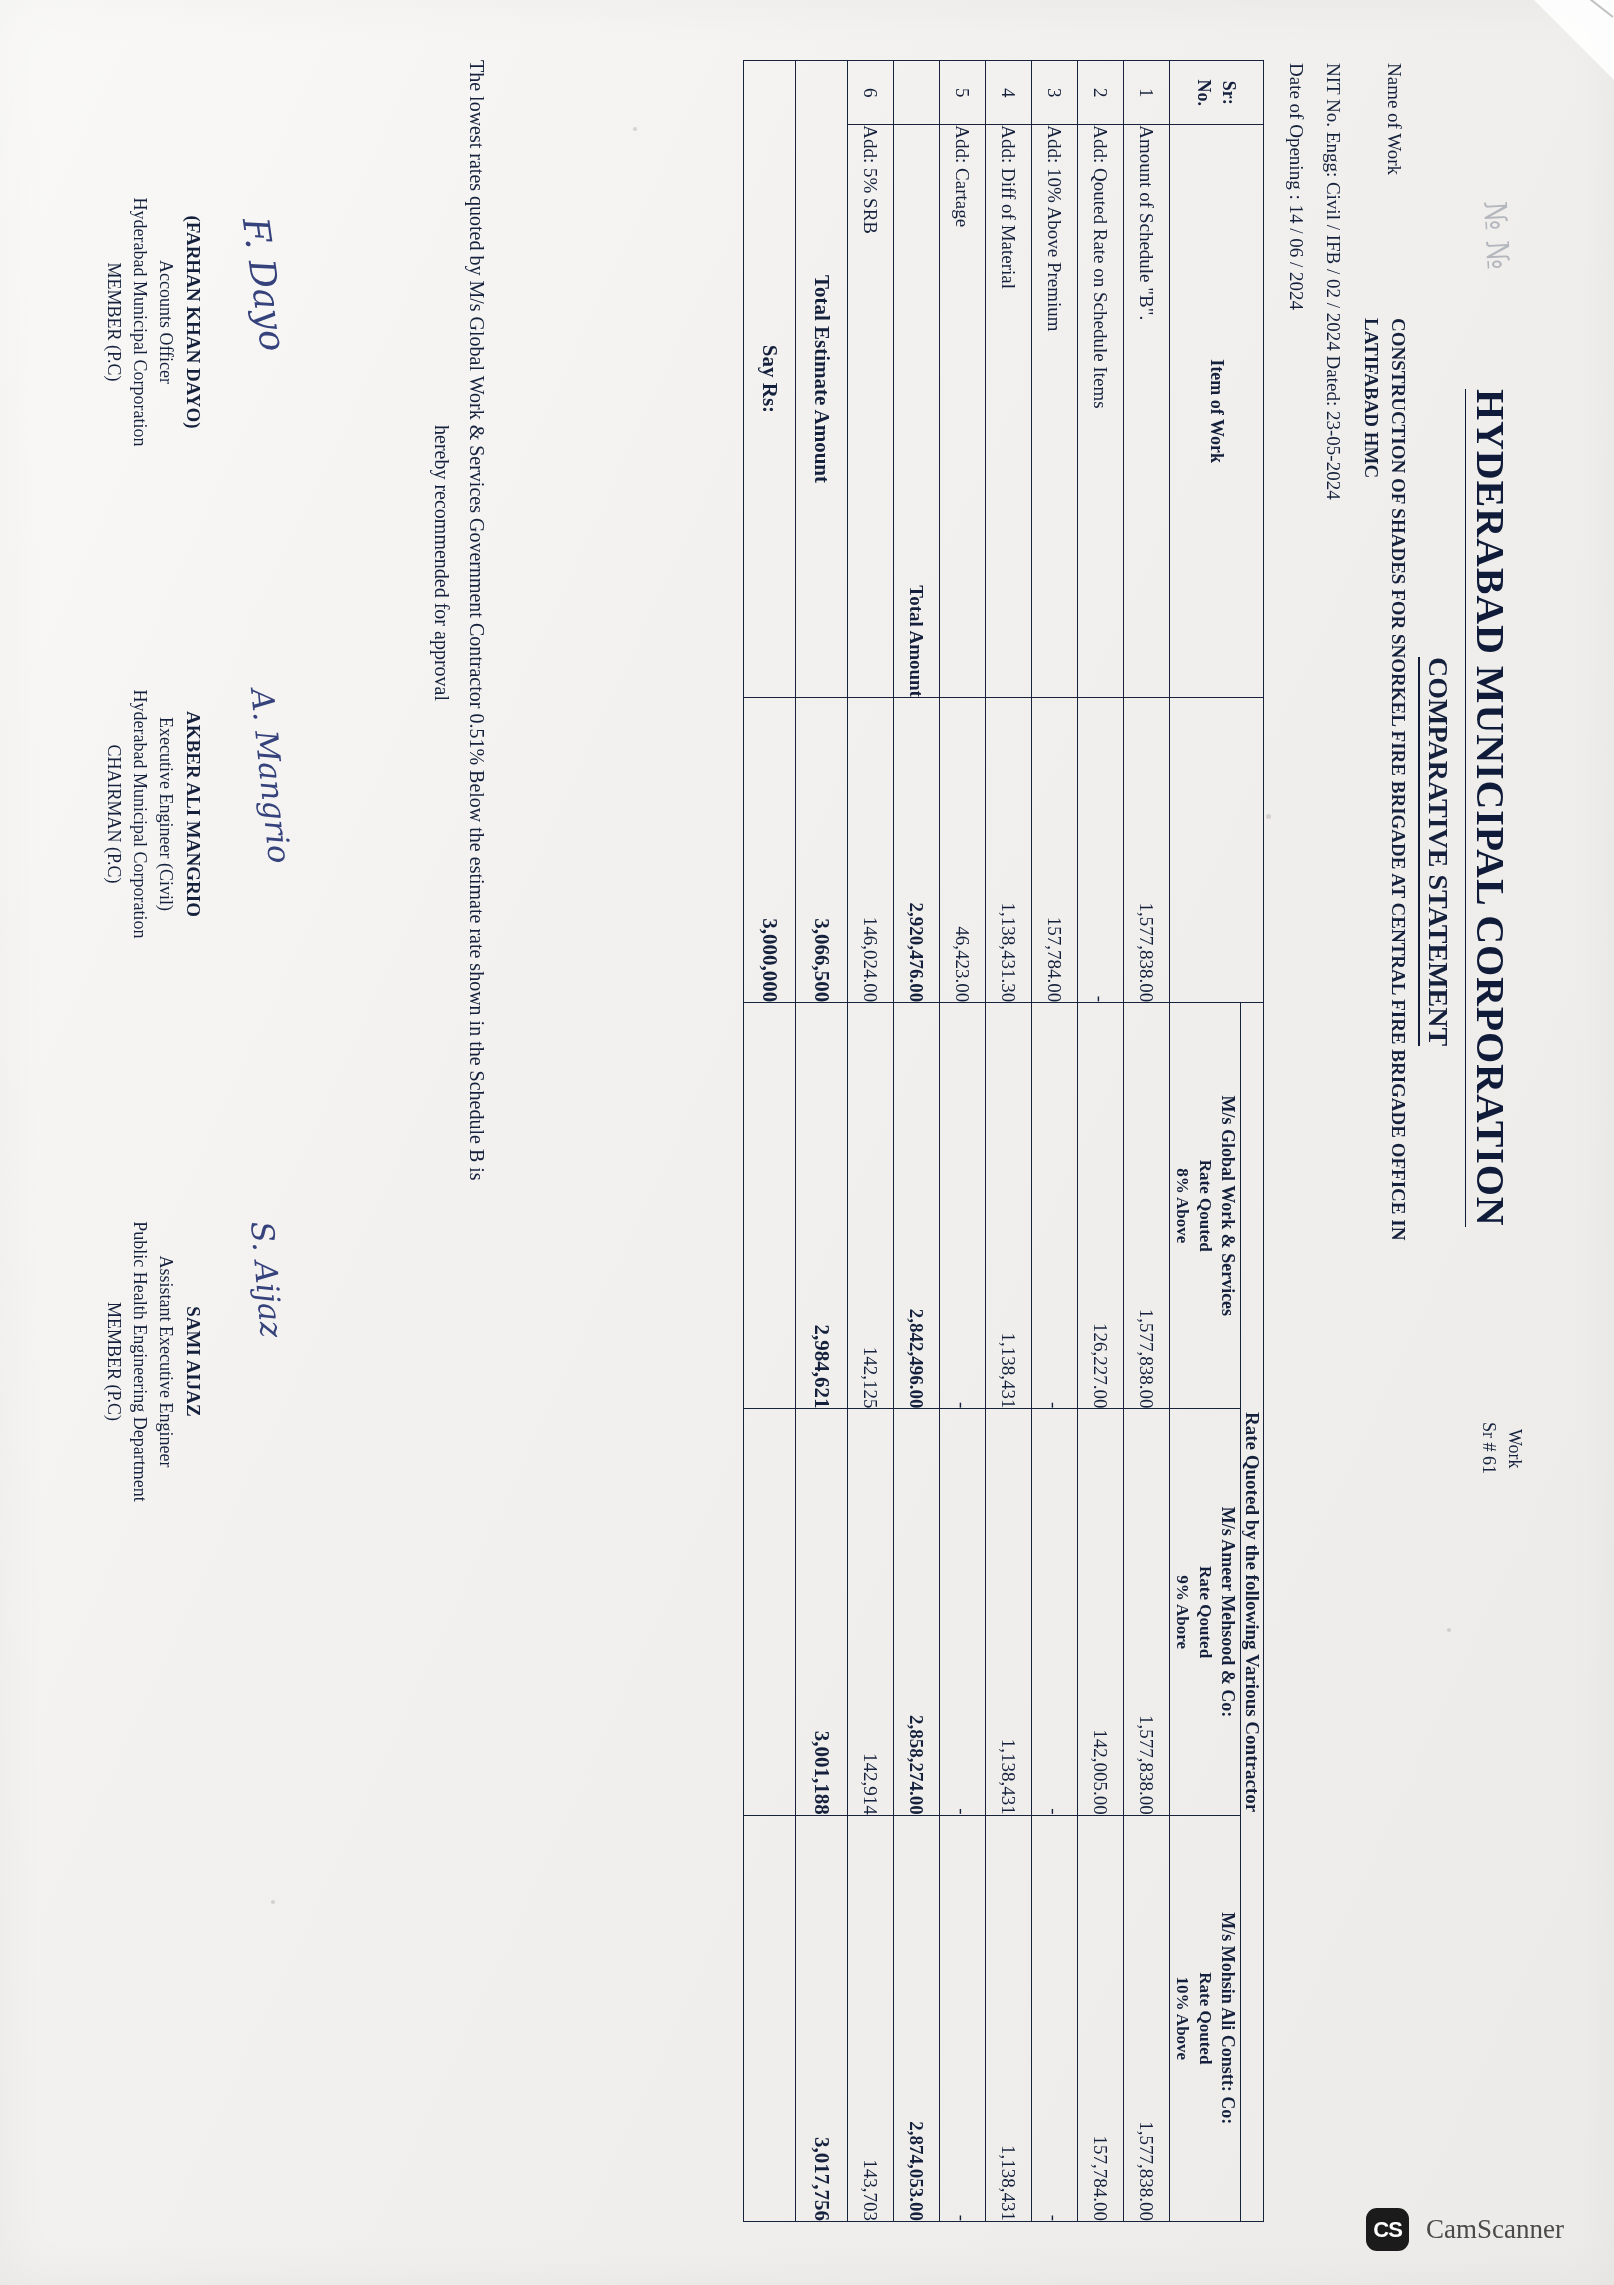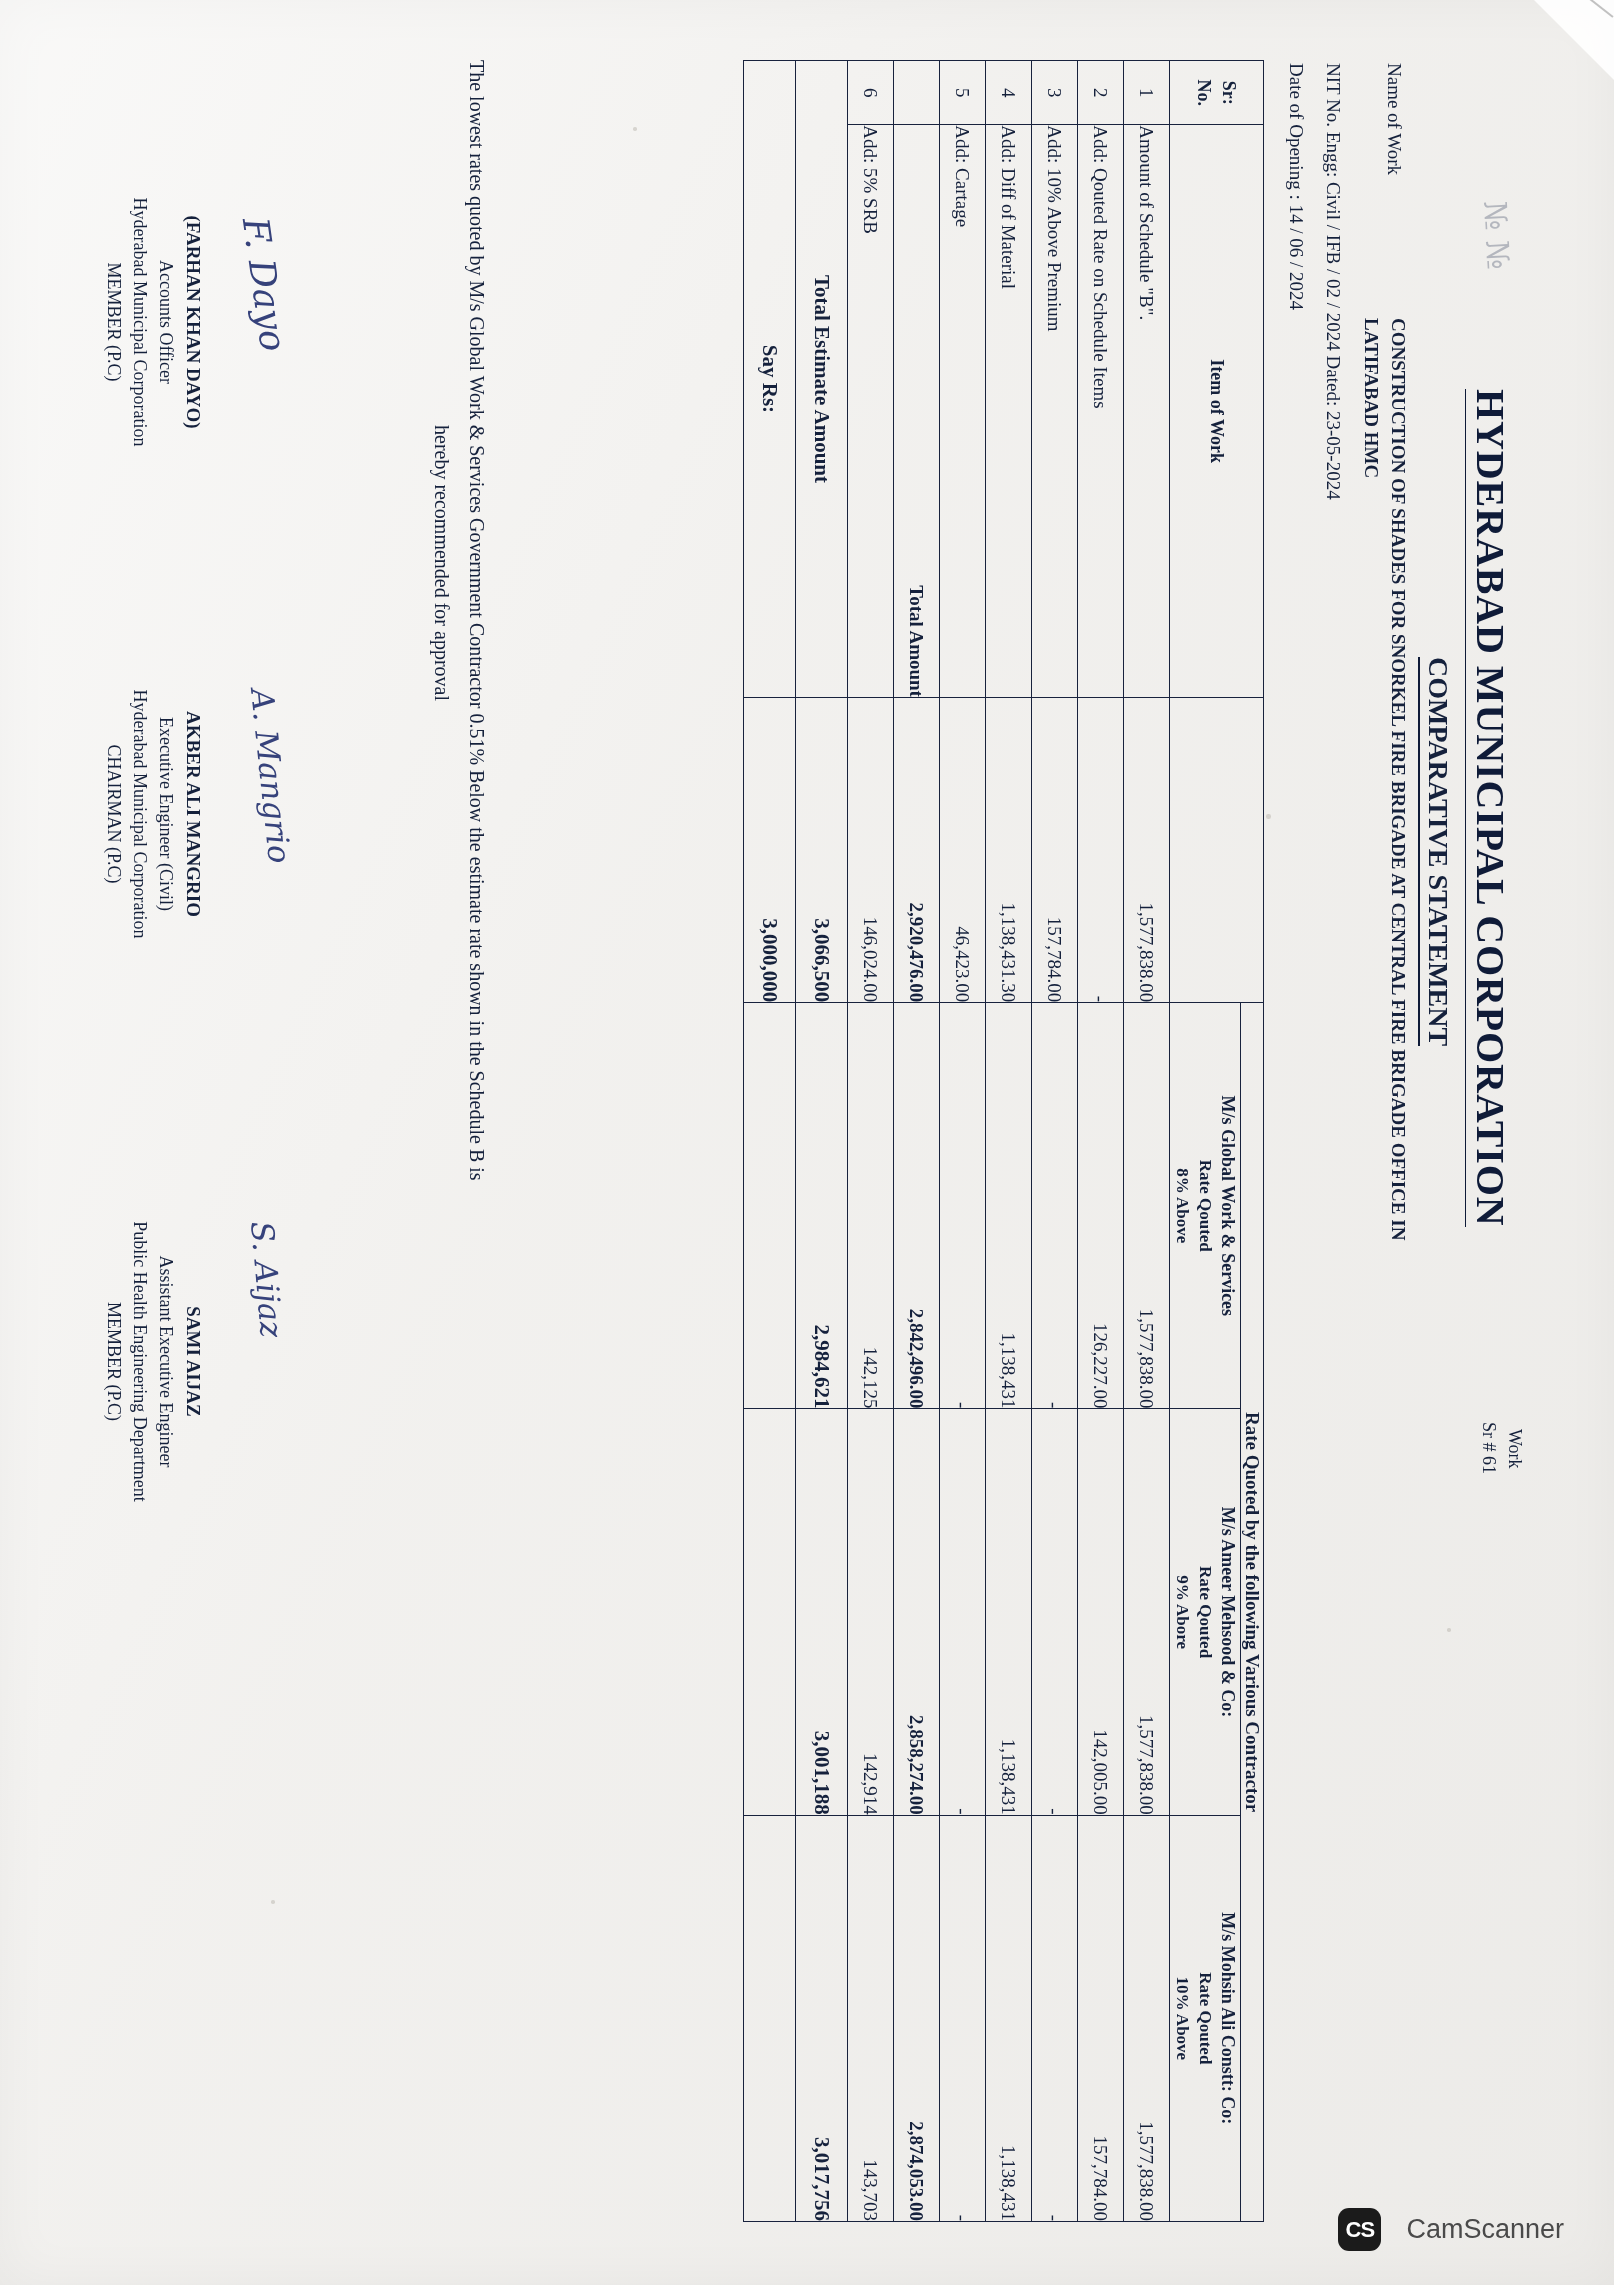--- a/index.html
+++ b/index.html
@@ -187,37 +187,37 @@
     font-family: "DejaVu Serif", serif;
     transform: rotate(-3deg);
   }
 
   
   .cs {
     position: absolute;
     right: 51px; bottom: 34px;
     display: flex;
     align-items: center;
-    gap: 25px;
+    gap: 17px;
   }
   .cs-badge {
     width: 43px; height: 43px;
     border-radius: 11px;
     background: #1b1b1b;
     color: #fff;
     font-family: "Liberation Sans", sans-serif;
     font-weight: bold;
     font-size: 22px;
     display: flex;
     align-items: center;
     justify-content: center;
     letter-spacing: -0.9px;
   }
   .cs-text {
-    font-family: Liberation Sans, sans-serif;
+    font-family: Liberation Serif, serif;
     font-size: 27px;
     color: #4a4a4a;
   }
   
   .speck { position: absolute; background: #b9b6ae; border-radius: 50%; opacity: .5; }
 </style>
 </head>
 <body>
 
 <div class="page">

